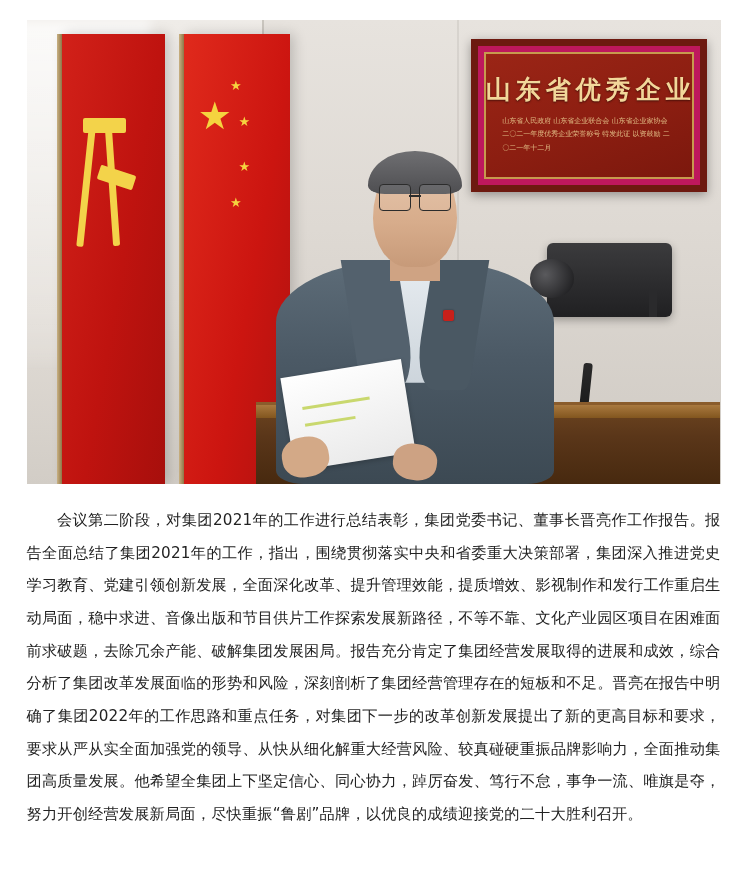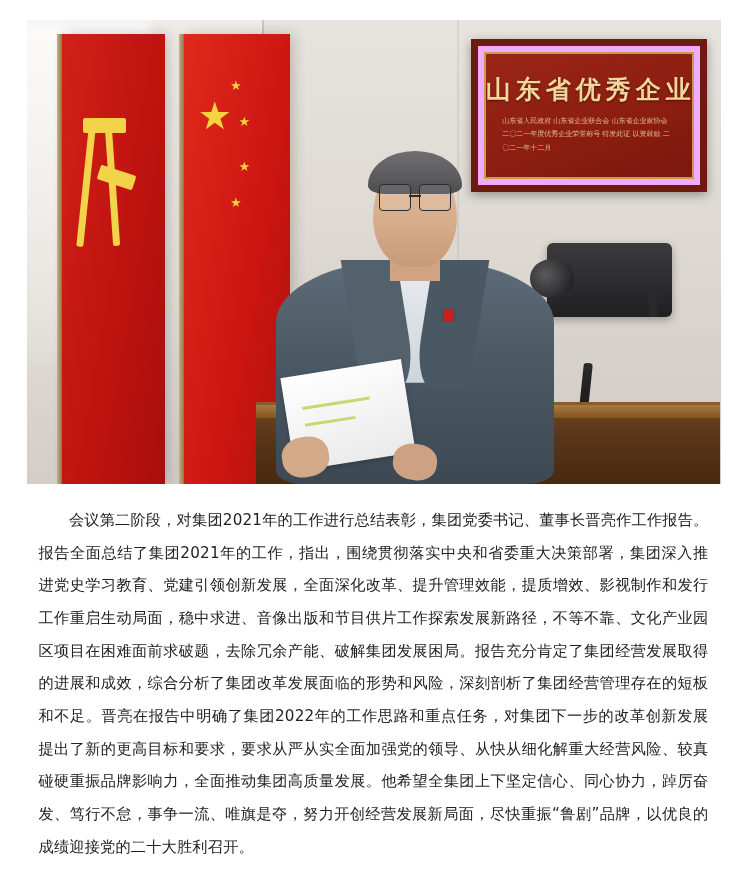--- a/index.html
+++ b/index.html
@@ -60,21 +60,21 @@
     background: linear-gradient(180deg, rgba(255,255,255,0.75), rgba(255,255,255,0.1));
     filter: blur(6px);
   }
   
   .plaque {
     position: absolute;
     left: 64%;
     top: 4%;
     width: 32%;
     height: 30%;
-    background: #f0abfc;
+    background: #be185d;
     border: 7px solid #6d1a10;
     box-shadow: 0 3px 10px rgba(0,0,0,0.35);
     overflow: hidden;
   }
   .plaque-inner {
     position: absolute;
     inset: 6px;
     border: 2px solid #c79a4e;
     background: linear-gradient(160deg, #9b2516 0%, #8c1e11 55%, #7c180d 100%);
   }
@@ -393,21 +393,21 @@
     margin: 20px auto 0 auto;
     color: #222222;
     font-size: 15.2px;
     line-height: 2.15;
     text-align: justify;
     text-justify: inter-ideograph;
     font-family: "DejaVu Sans", "Liberation Sans", sans-serif;
     letter-spacing: 0.2px;
   }
   .caption p {
-    margin: 12px;
+    margin: 0;
     text-indent: 2em;
   }
 </style>
 </head>
 <body>
 
 <div class="page">
 
   <div class="photo-wrap">
     <div class="photo">

